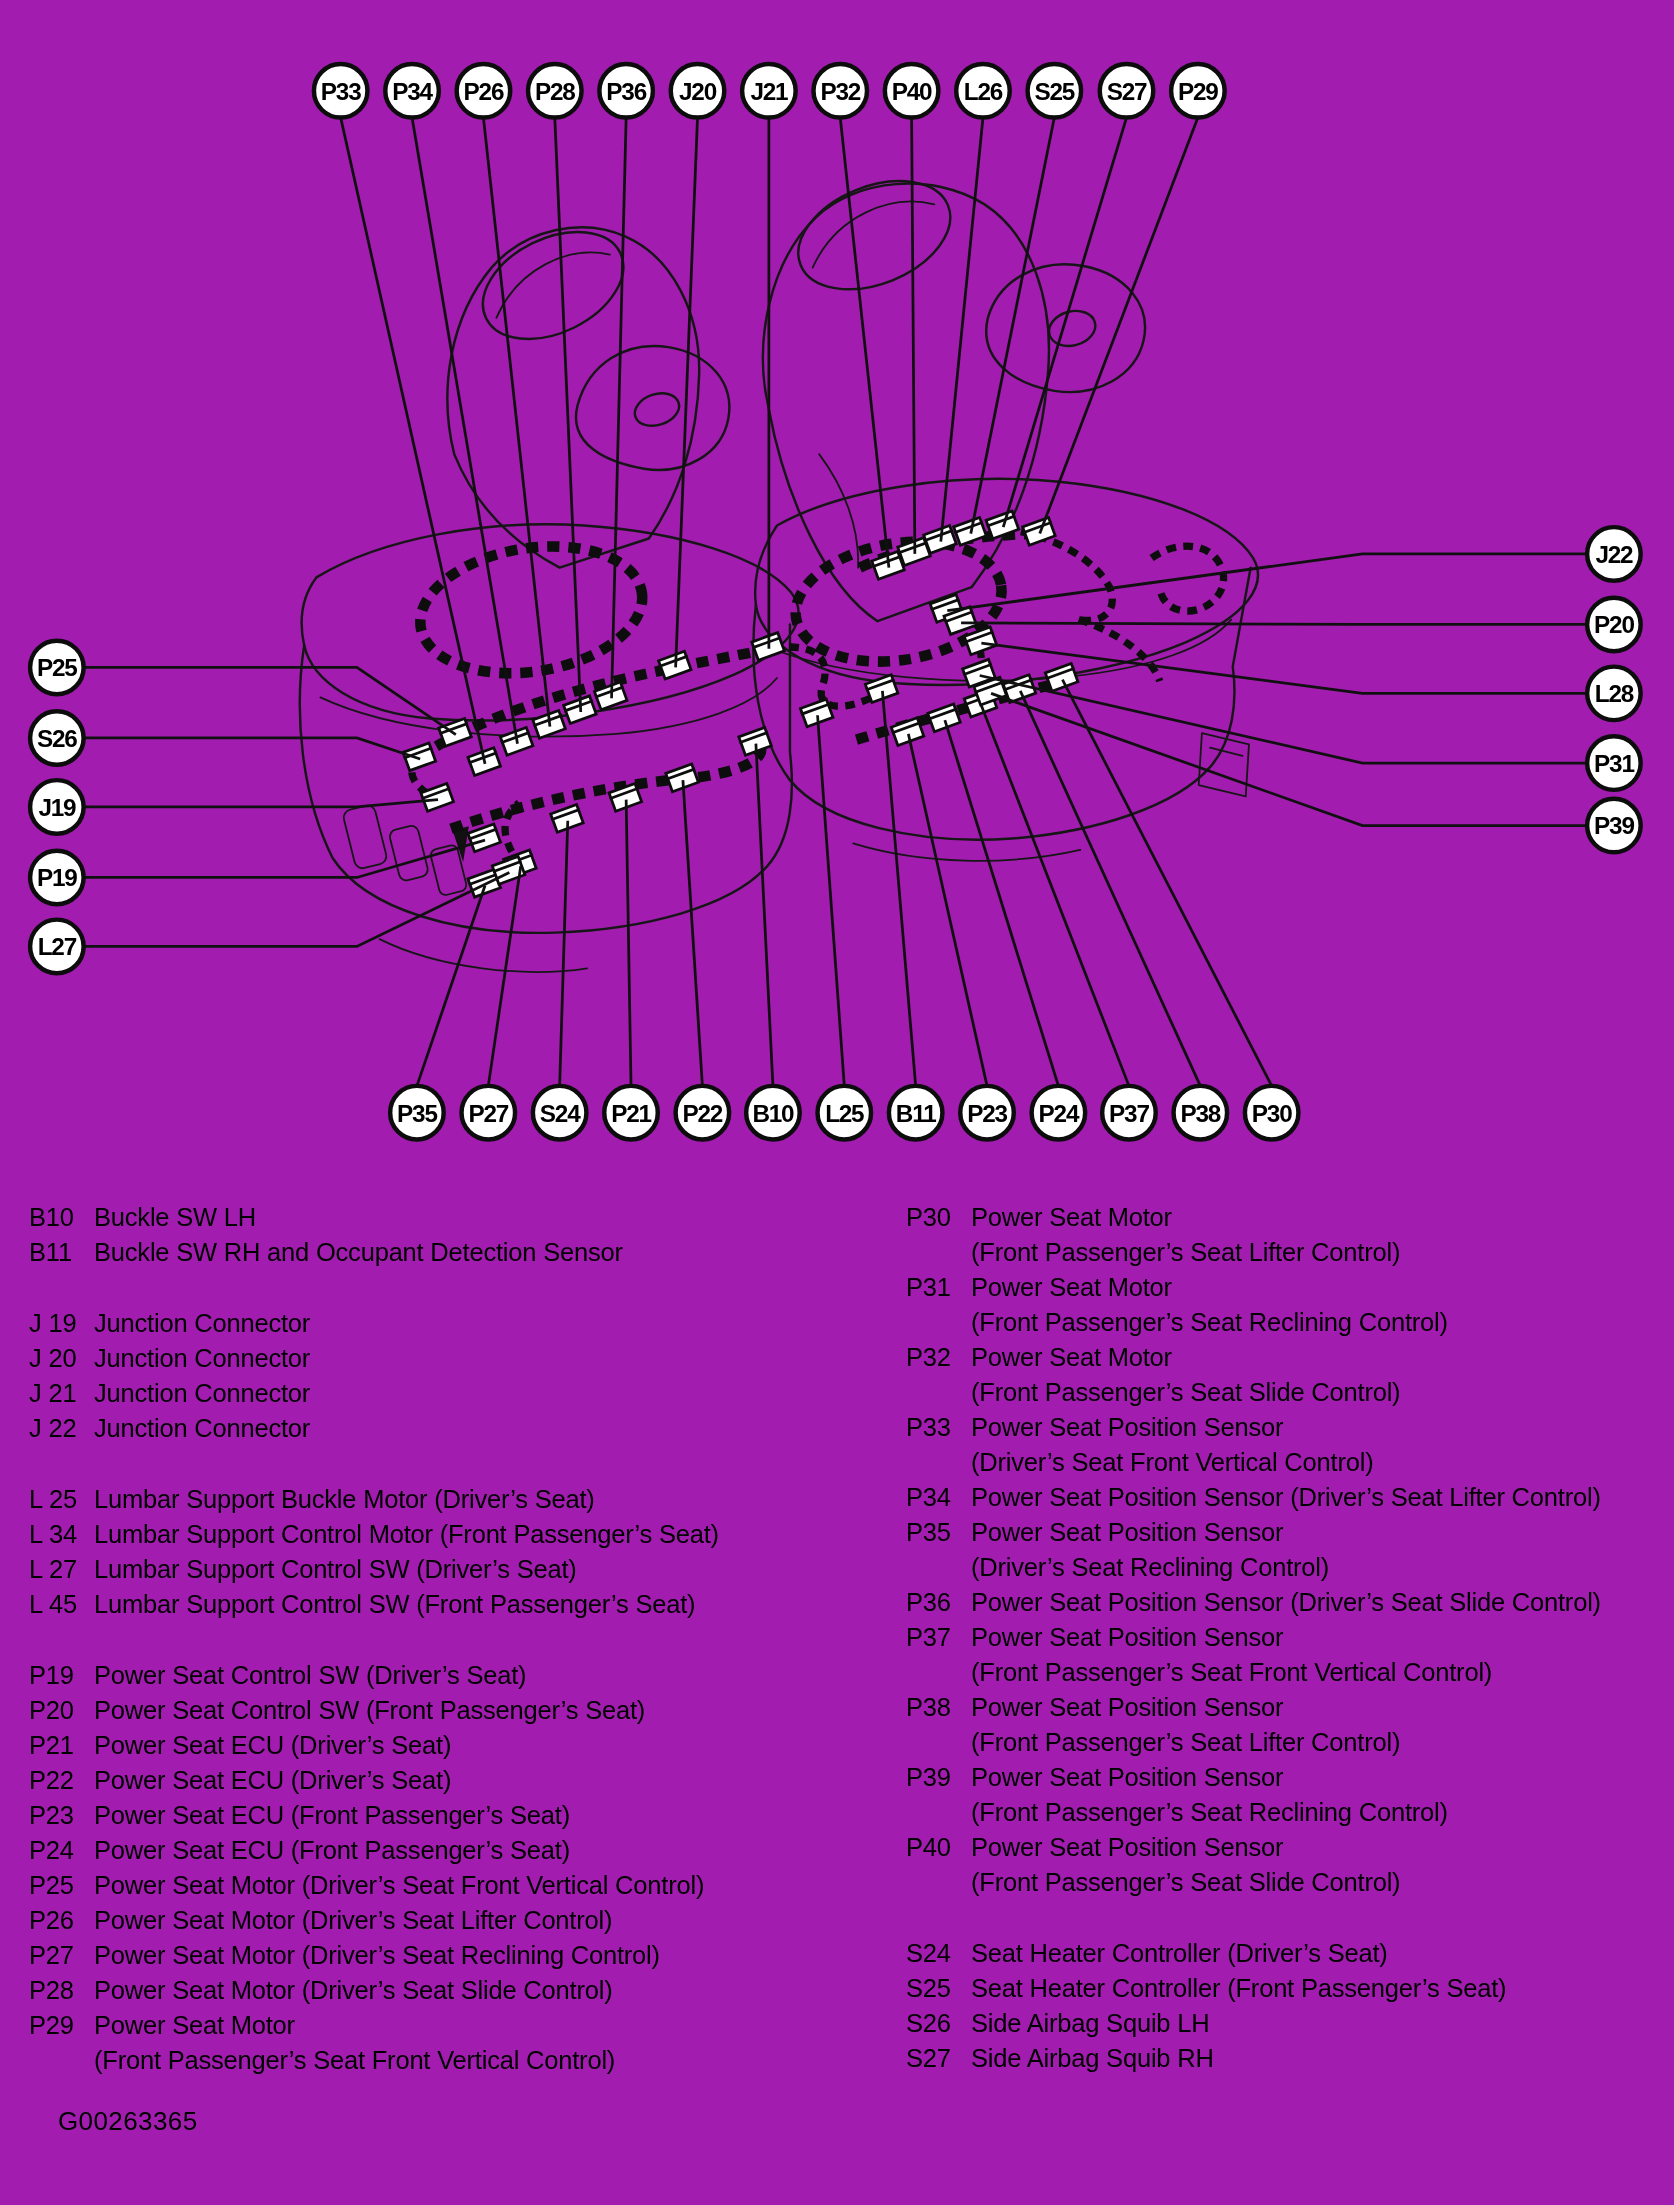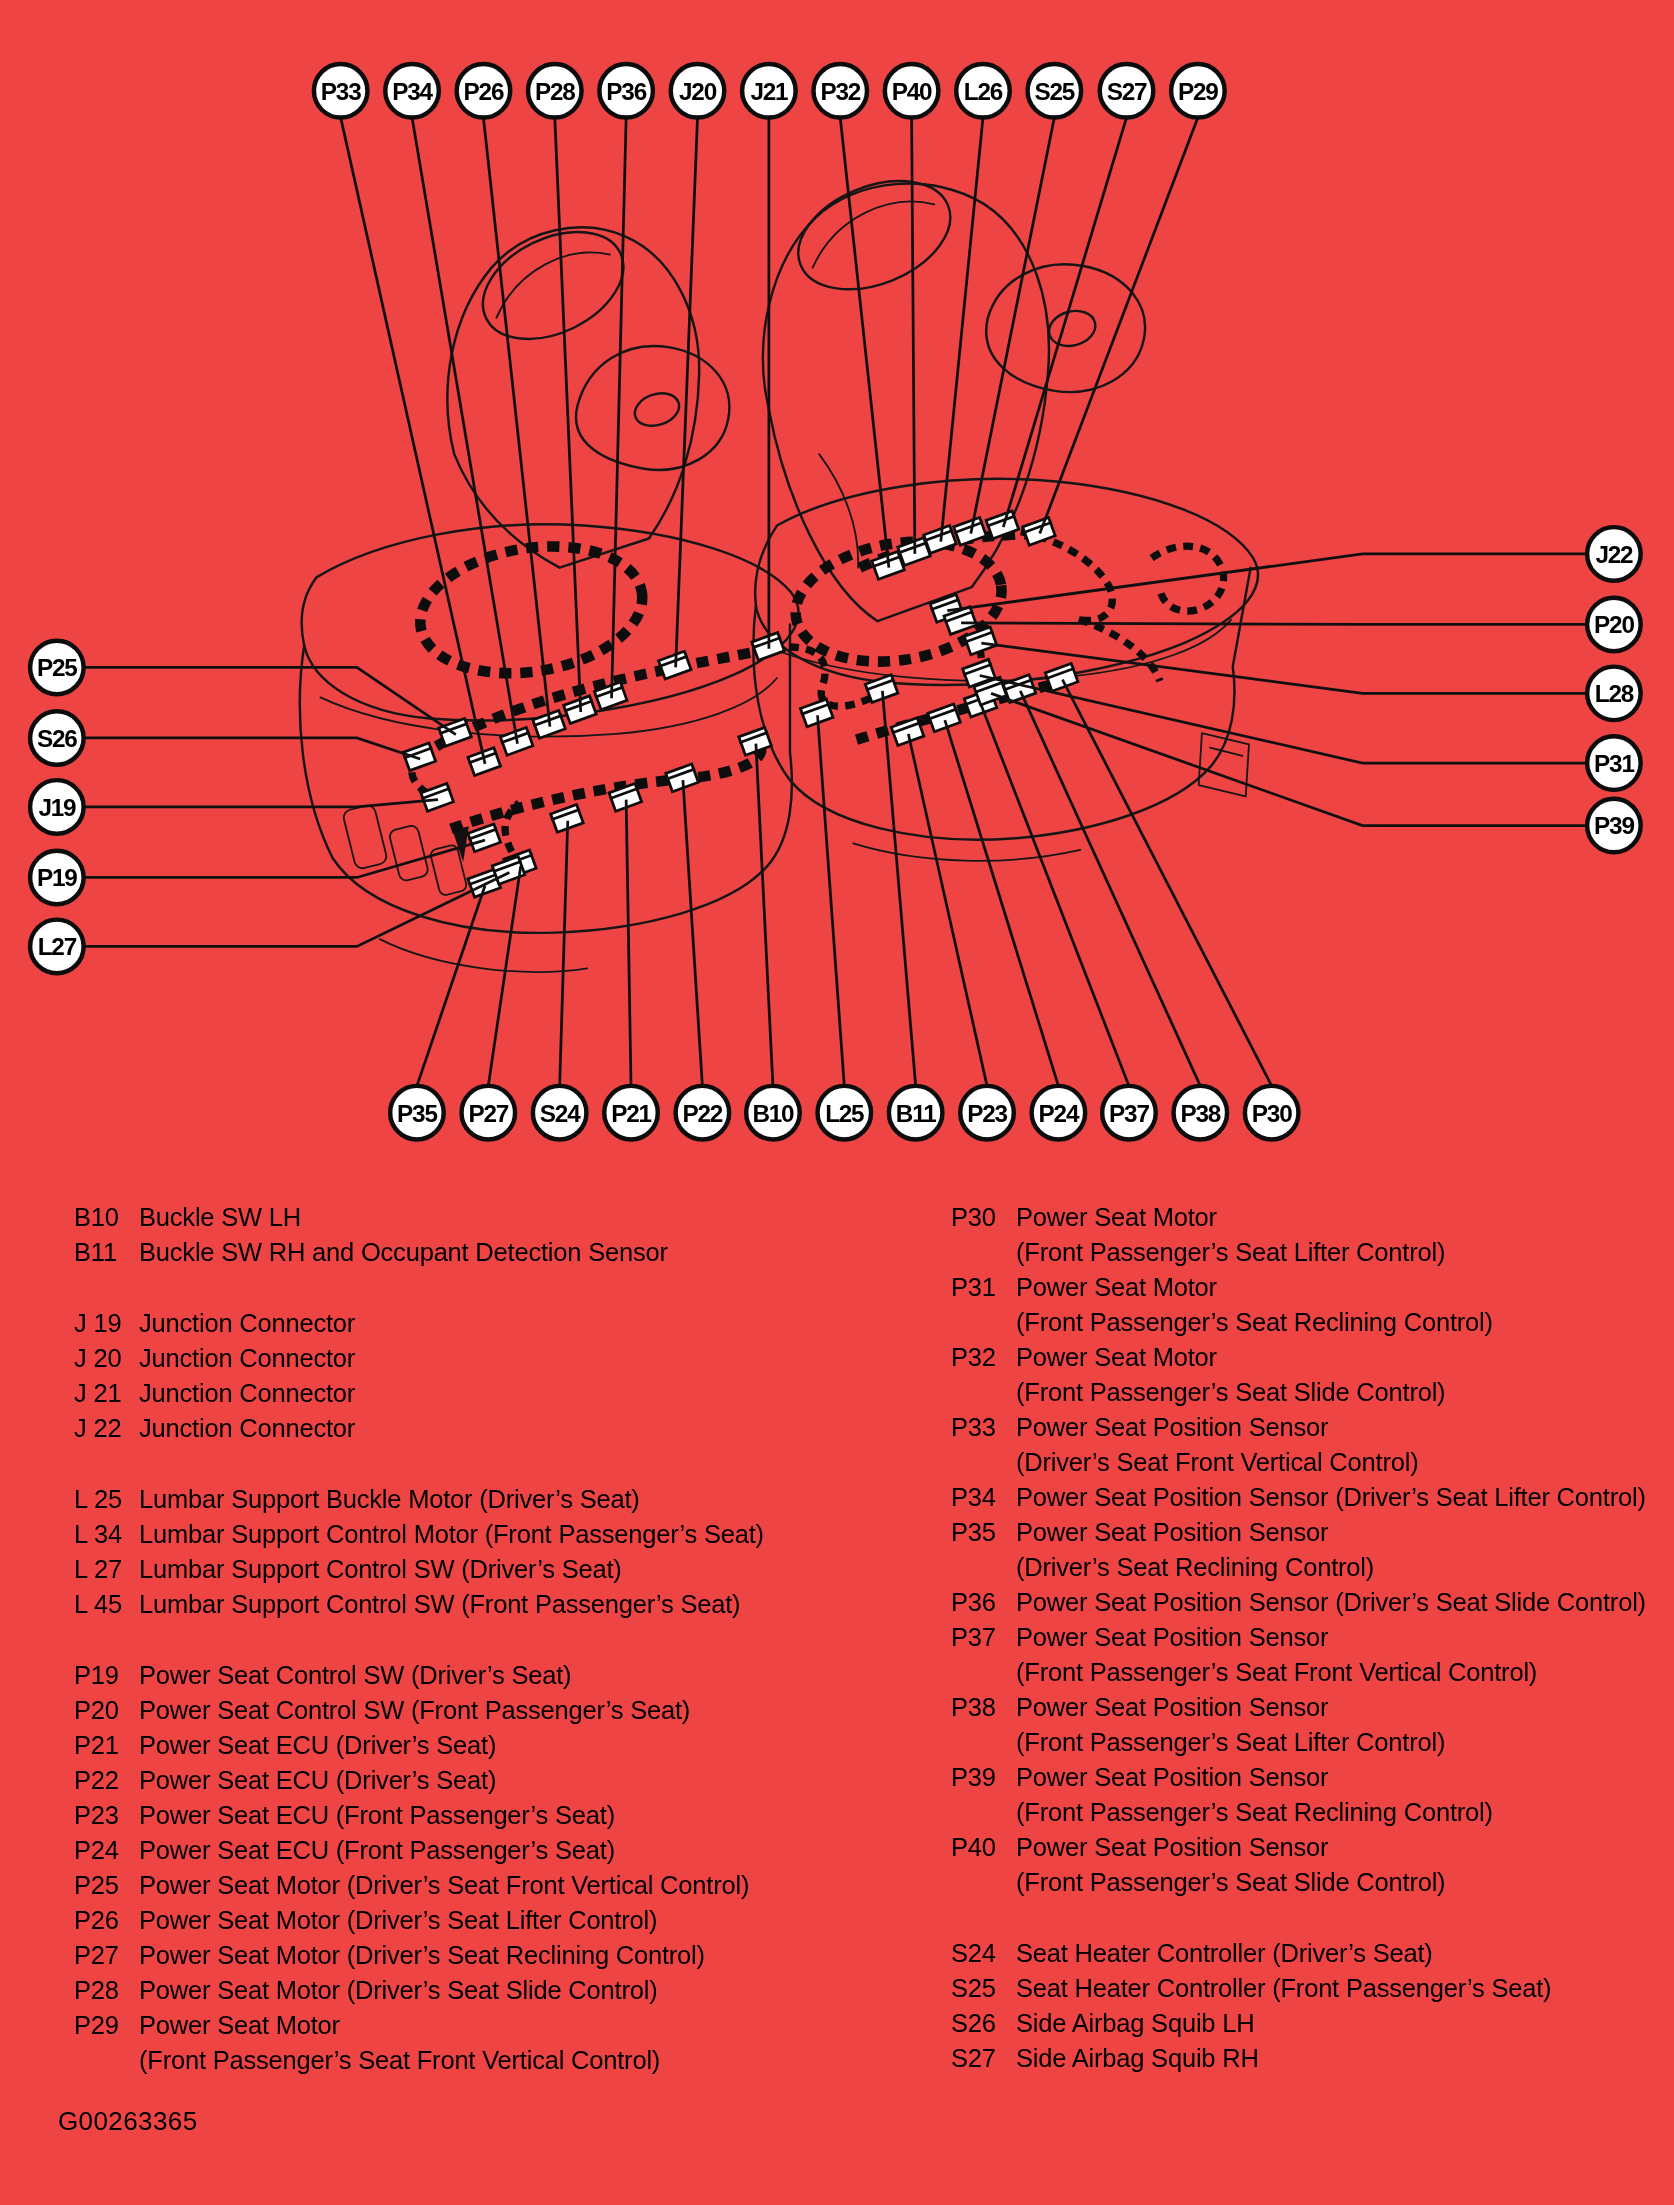--- a/index.html
+++ b/index.html
@@ -1,34 +1,34 @@
 <!DOCTYPE html>
 <html style="font-size:13px"><head>
 <meta charset="utf-8">
 <style>
   html,body{margin:0;padding:0;background:#fff;}
   body{width:1674px;height:2205px;font-family:"Liberation Sans",sans-serif;color:#000;}
-  #page{position:relative;width:1674px;height:2205px;background:#ef4444;overflow:hidden;}
+  #page{position:relative;width:1674px;height:2205px;background:#a21caf;overflow:hidden;}
 
   
   #diagram-svg{position:absolute;left:0;top:0;}
   .art{fill:none;stroke:#161616;stroke-width:3;stroke-linecap:round;stroke-linejoin:round;}
   .art-thin{stroke-width:2.2;}
   .harness{fill:none;stroke:#0d0d0d;stroke-width:13;stroke-dasharray:15 11;stroke-linecap:butt;}
   .harness-thin{fill:none;stroke:#0d0d0d;stroke-width:9;stroke-dasharray:12 9;}
   .leader{fill:none;stroke:#101010;stroke-width:3.4;}
   .callout-circle{fill:#fff;stroke:#0c0c0c;stroke-width:5.5;}
   .callout-text{font-family:"Liberation Sans",sans-serif;font-size:30px;font-weight:700;letter-spacing:-1.5px;fill:#000;text-anchor:middle;}
   .conn-base{fill:#fff;stroke:#0d0d0d;stroke-width:3.4;}
 
   
   .legend-col{position:absolute;top:1200px;font-size:25.5px;line-height:35px;letter-spacing:-0.2px;white-space:nowrap;}
   #legend-left{left:29px;width:819px;}
   #legend-right{left:906px;width:807px;}
-  .legend-group{margin-bottom:36px;margin-left:45px;}
+  .legend-group{margin-bottom:36px;}
   .legend-group:last-child{margin-bottom:0;}
   .code{display:inline-block;width:65px;}
   .cont{padding-left:65px;}
 
   #footer-code{position:absolute;left:58px;top:2106px;font-size:26px;letter-spacing:0.4px;}
 </style>
 </head>
 <body>
 
 <div id="page">

